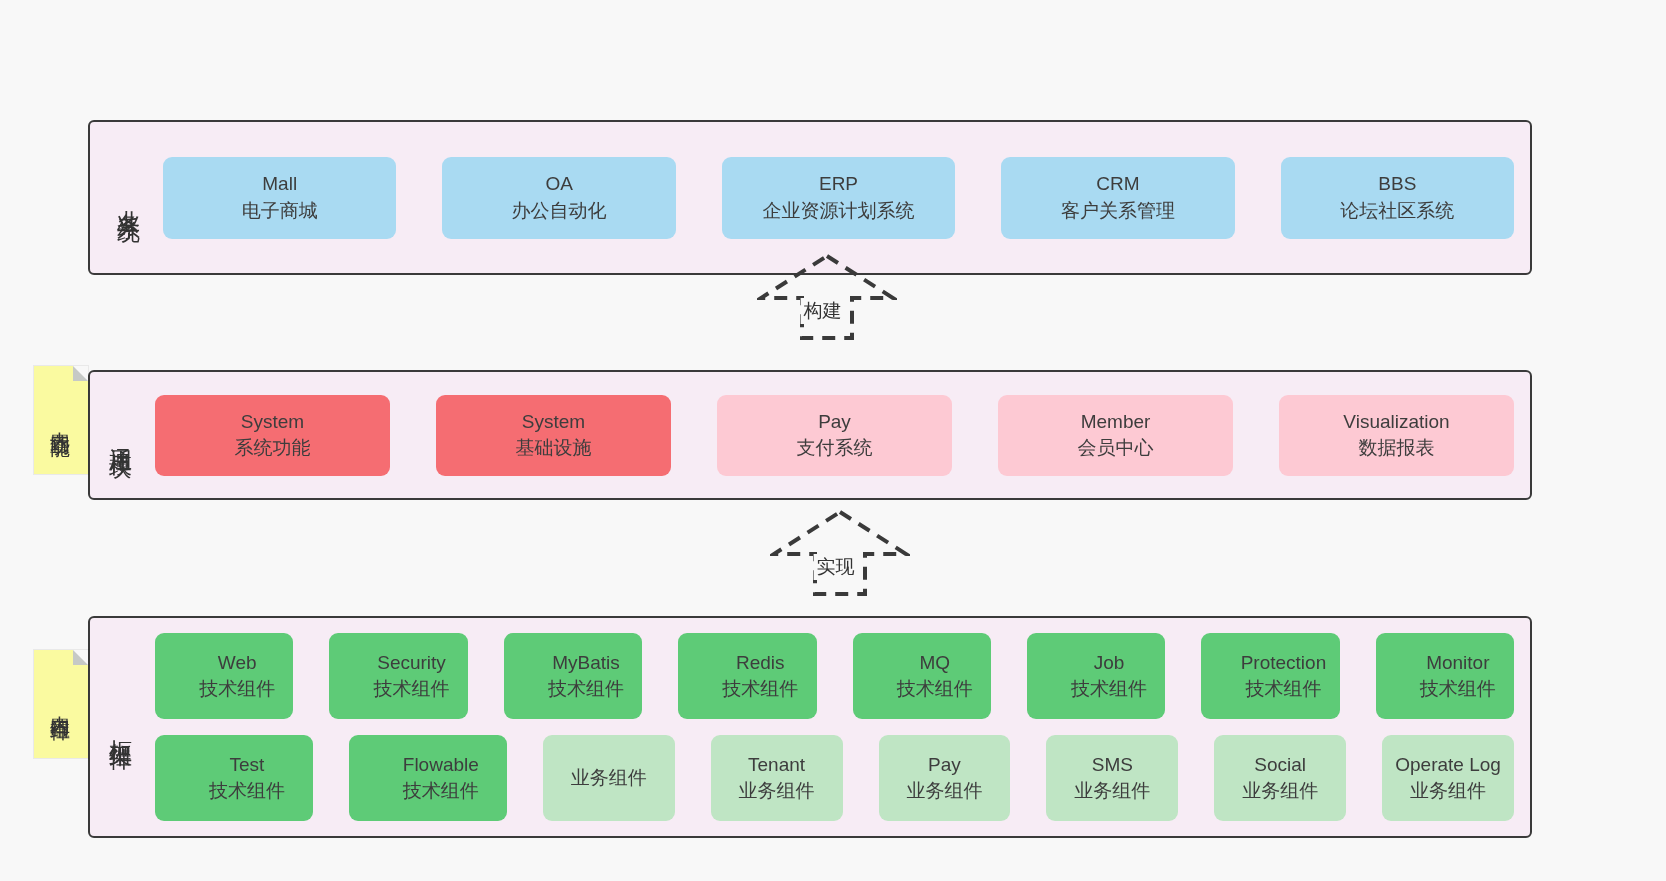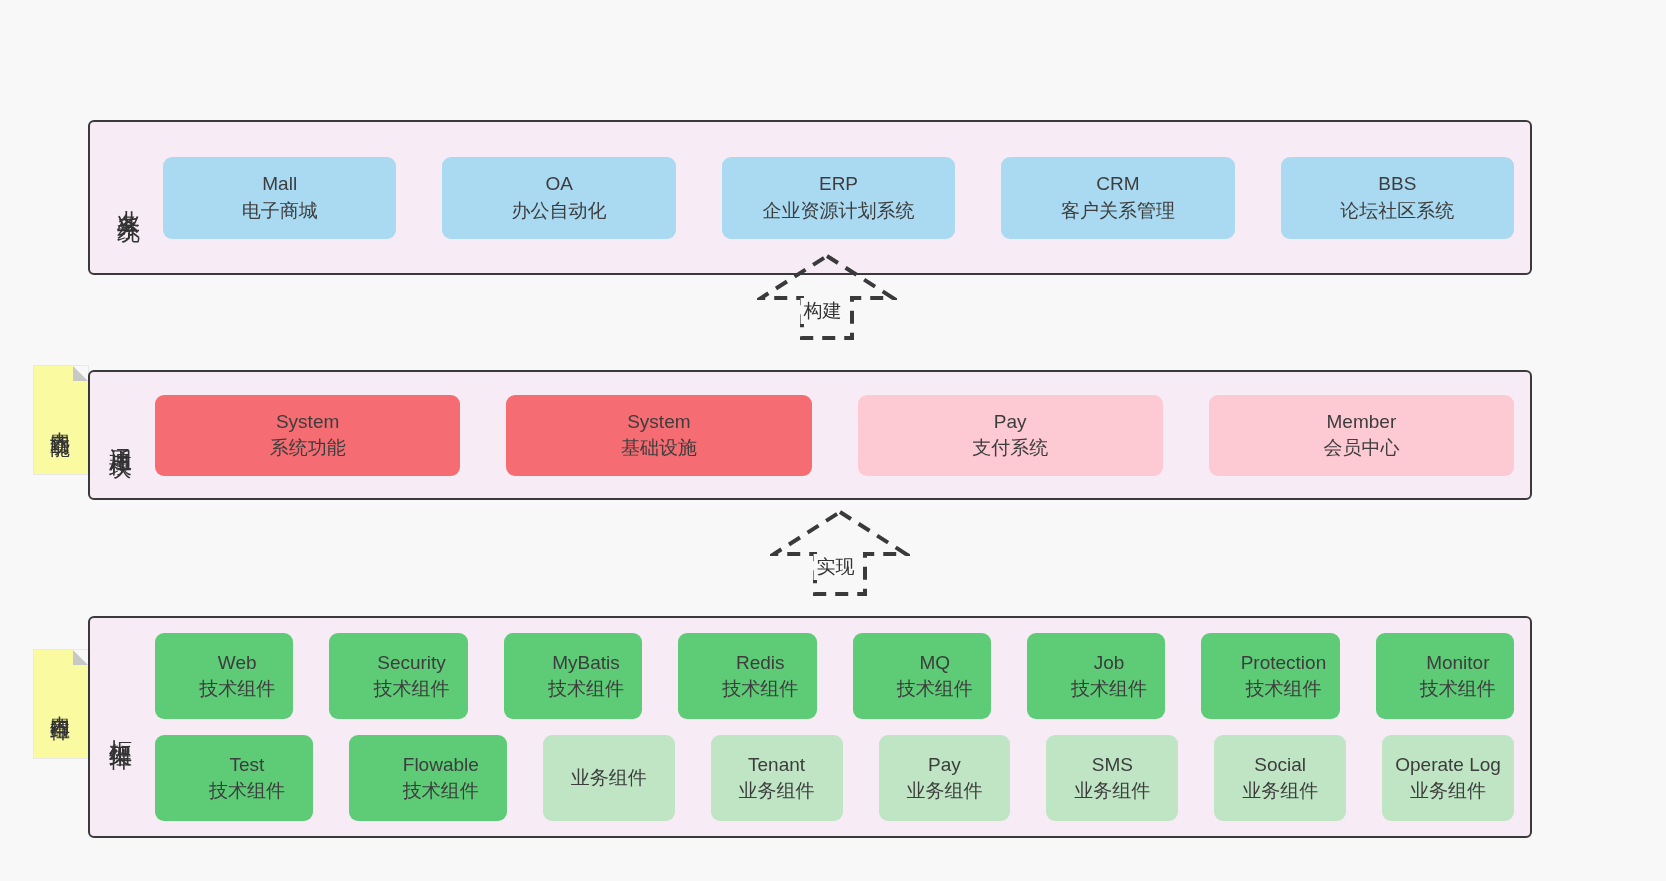--- a/index.html
+++ b/index.html
@@ -116,20 +116,24 @@
         <span class="s">基础设施</span>
       </div>
     <div class="box pink">
         <span class="t">Pay</span>
         <span class="s">支付系统</span>
       </div>
     <div class="box pink">
         <span class="t">Member</span>
         <span class="s">会员中心</span>
       </div>
+    <div class="box pink">
+        <span class="t">Visualization</span>
+        <span class="s">数据报表</span>
+      </div>
   </div>
 </div>
 
 <div class="arrow" id="arrow-implement">
   <svg viewBox="0 0 140 90">
     <path d="M70 4 L136 46 L95 46 L95 86 L45 86 L45 46 L4 46 Z" fill="none" stroke="#3a3a3a" stroke-width="4" stroke-dasharray="13 9"></path>
   </svg>
   <span class="arrow-label">实现</span>
 </div>
 

